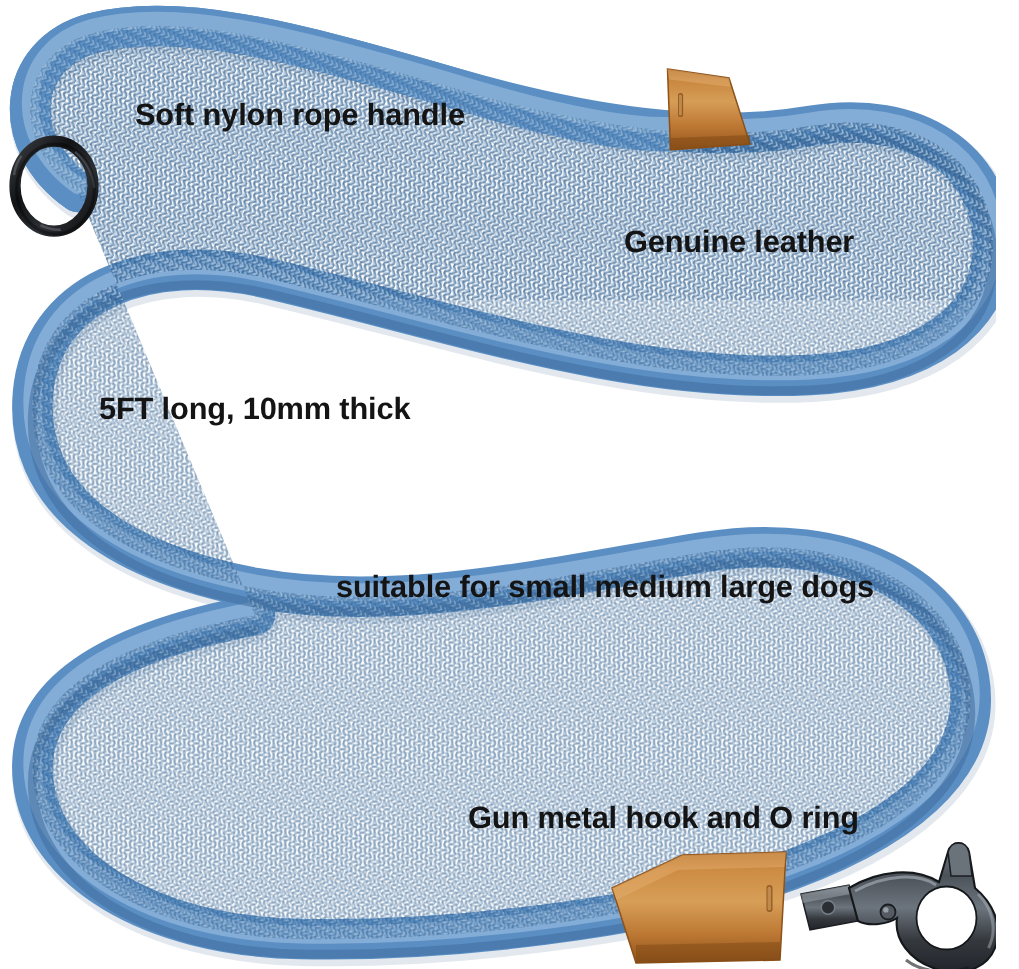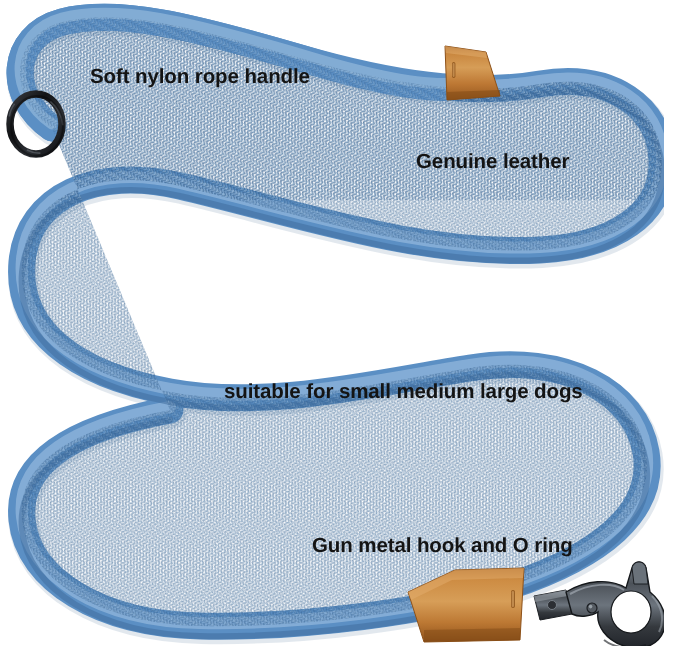--- a/index.html
+++ b/index.html
@@ -278,18 +278,19 @@
       <path d="M 570 594 C 590 583, 612 582, 624 590" fill="none" stroke="#b6bec6" stroke-width="2" opacity="0.55"></path>
       <path d="M 652 596 C 662 606, 665 620, 659 632" fill="none" stroke="#aab2ba" stroke-width="2" opacity="0.5"></path>
       <path d="M 604 640 C 614 648, 632 650, 646 645" fill="none" stroke="#12151a" stroke-width="2" opacity="0.6"></path>
     </g>
   </svg>
 
   <div class="callout" id="callout-handle">Soft nylon rope handle</div>
 
   <div class="callout" id="callout-leather">Genuine leather</div>
 
+  <div class="callout" id="callout-length">5FT long, 10mm thick</div>
 
   <div class="callout" id="callout-hardware">Gun metal hook and O ring</div>
 
   <div class="callout" id="callout-dogs">suitable for small medium large dogs</div>
 
 </div>
 
 </body></html>

